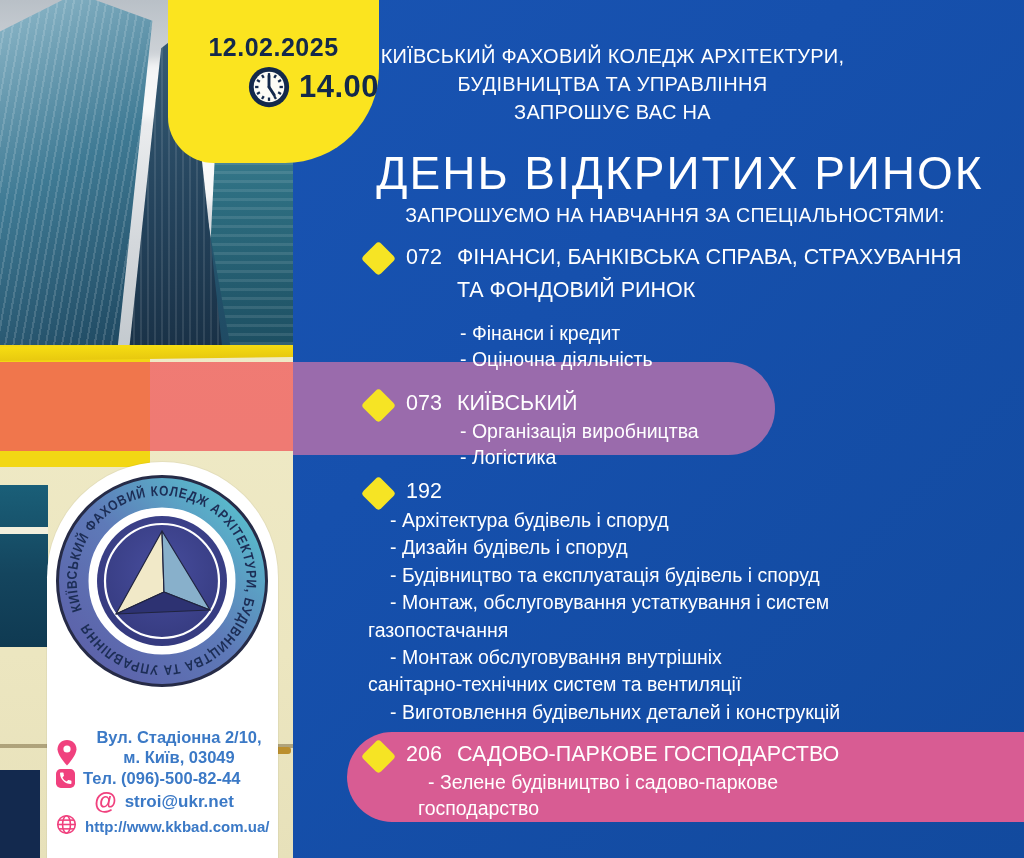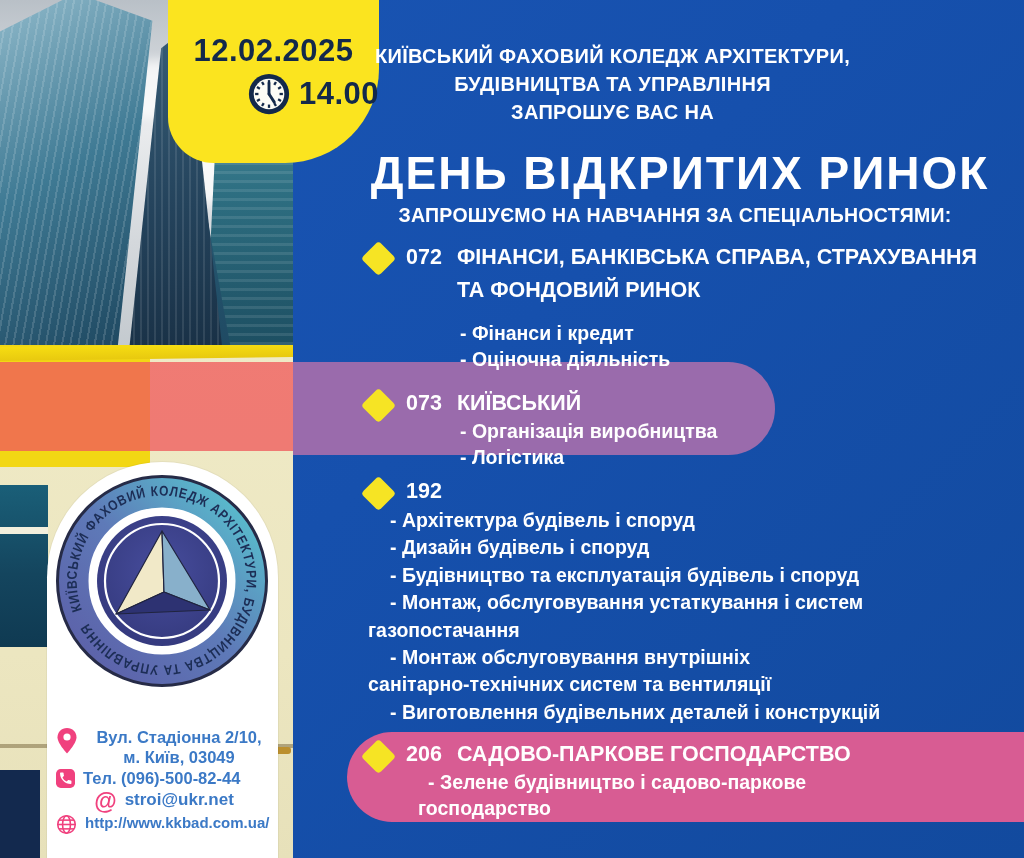--- a/index.html
+++ b/index.html
@@ -36,30 +36,30 @@
   .roof-edge{position:absolute;left:0;top:0;width:293px;height:14px;background:linear-gradient(180deg,#f6dd12,#e8c90f);transform:skewY(-.8deg);}
   .window-a{position:absolute;left:0;top:140px;width:48px;height:162px;
     background:linear-gradient(180deg,#1a5f78 0%,#14455e 55%,#0f3a52 100%);}
   .window-a-sill{position:absolute;left:0;top:182px;width:48px;height:7px;background:#f2efdd;}
   .window-b{position:absolute;left:0;top:425px;width:40px;height:88px;background:#13294e;}
   .wall-seam{position:absolute;left:0;top:399px;width:293px;height:4px;background:#8f7f58;opacity:.65;}
   .door-handle{position:absolute;left:267px;top:402px;width:24px;height:7px;background:#bb8f2e;border-radius:3px;}
   
   .date-badge{position:absolute;left:168px;top:0;width:211px;height:163px;background:#fbe41f;
     border-radius:0 0 94px 46px;color:#13294b;text-align:center;}
-  .date-line{margin-top:33px;font-size:31px;font-weight:700;letter-spacing:.5px;}
+  .date-line{margin-top:33px;font-size:25px;font-weight:700;letter-spacing:.5px;}
   .time-row{display:flex;align-items:center;justify-content:flex-end;gap:7px;margin-top:2px;}
   .time-row svg{display:block;}
   .time-text{font-size:31px;font-weight:700;letter-spacing:.5px;}
   
   .band-salmon{position:absolute;left:0;top:362px;width:293px;height:89px;background:rgba(240,91,92,.78);}
   .band-purple{position:absolute;left:293px;top:362px;width:482px;height:93px;background:#9a6bac;border-radius:0 47px 47px 0;}
   .band-pink{position:absolute;left:347px;top:732px;width:677px;height:90px;background:#d85c93;border-radius:45px 0 0 45px;}
   
-  .rc{position:absolute;color:#fff;font-weight:700;}
+  .rc{position:absolute;color:#fff;font-weight:400;}
   .header-top{left:340px;top:42px;width:545px;text-align:center;font-size:20px;line-height:28px;letter-spacing:.3px;}
   .main-title{left:340px;top:146px;width:680px;text-align:center;font-size:46px;letter-spacing:2px;white-space:nowrap;}
   .sub-title{left:340px;top:204px;width:670px;text-align:center;font-size:19.5px;letter-spacing:.3px;}
   .spec{left:340px;width:684px;}
   .spec-head{display:flex;gap:15px;padding-left:26px;font-size:21.5px;line-height:33px;}
   .spec-head .code{flex:none;}
   .diamond{flex:none;width:25px;height:25px;margin-top:5px;background:#f6e424;border-radius:4px;transform:rotate(45deg);}
   .subs{margin-top:0;font-size:19.5px;}
   .subs div{line-height:26px;}
   .subs.indent-big div{padding-left:120px;}
@@ -77,21 +77,21 @@
   .s192 .spec-head{line-height:30px;}
   .s192 .subs{margin-top:1px;}
   .s206{top:739px;}
   .s206 .spec-head{line-height:30px;}
   .s206 .subs{margin-top:1px;}
   
   .card{position:absolute;left:47px;top:462px;width:231px;height:396px;background:#fff;
     border-radius:116px 116px 0 0;box-shadow:0 0 0 1px rgba(0,0,0,.04);}
   .logo-wrap{position:absolute;left:52px;top:471px;width:220px;height:220px;}
   .contact{position:absolute;left:56px;top:727px;width:216px;color:#3b79c6;font-weight:700;}
-  .c-row{display:flex;align-items:flex-start;gap:8px;margin-bottom:2px;}
+  .c-row{display:flex;align-items:flex-end;gap:8px;margin-bottom:2px;}
   .c-row .ic{flex:none;display:flex;align-items:center;justify-content:center;}
   .addr-col{flex:1;text-align:center;font-size:16.5px;line-height:20px;}
   .c-phone{font-size:16.5px;}
   .c-email{justify-content:center;font-size:17px;}
   .at-glyph{color:#f0417e;font-size:23px;font-weight:700;line-height:22px;}
   .c-web{font-size:15px;}
 </style>
 </head>
 <body>
 

